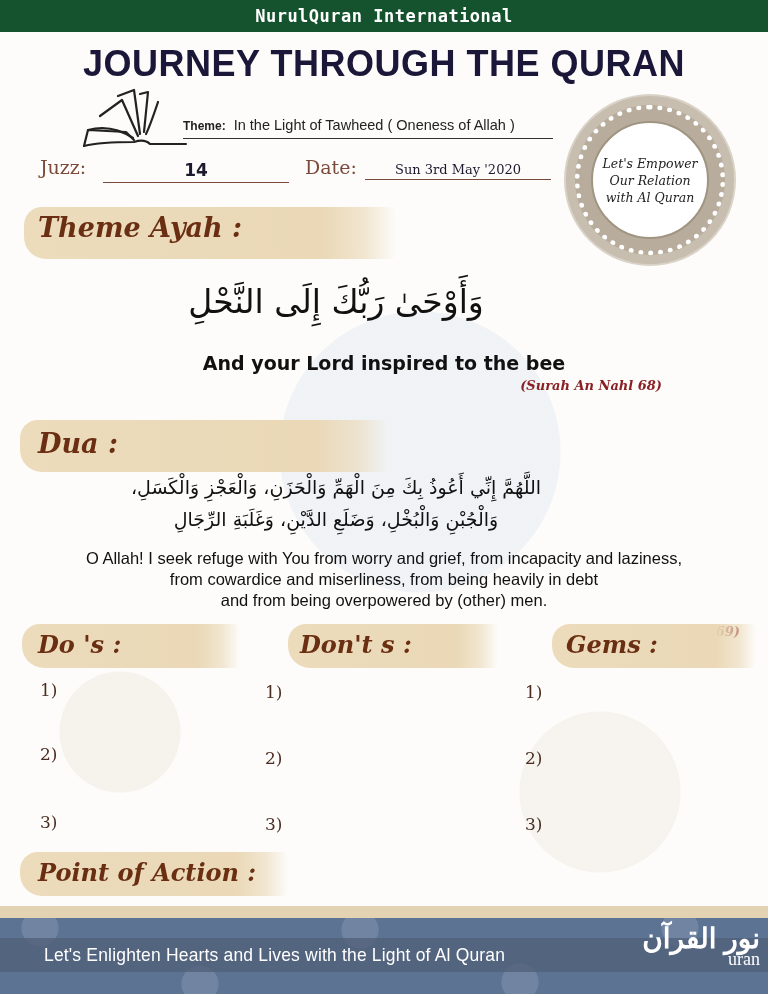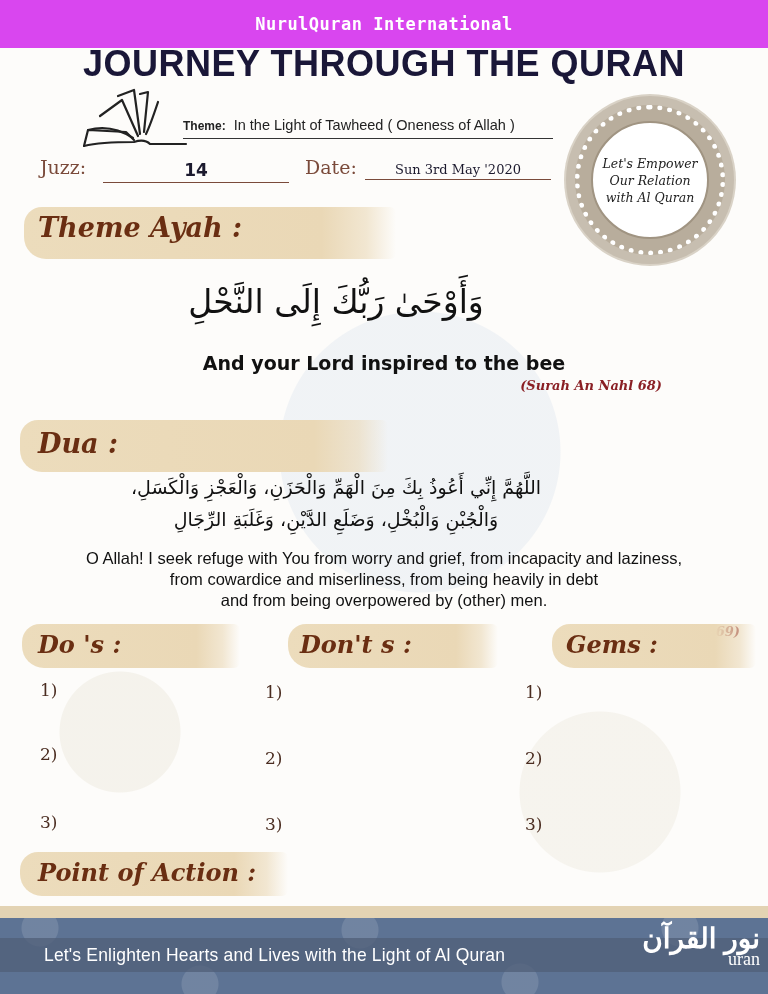--- a/index.html
+++ b/index.html
@@ -13,22 +13,22 @@
   
   .bg-pattern {
     position: absolute; left: 0; top: 32px; width: 768px; height: 874px;
     background:
       radial-gradient(circle at 120px 700px, rgba(230,225,210,0.35) 0 60px, transparent 61px),
       radial-gradient(circle at 600px 760px, rgba(230,225,210,0.3) 0 80px, transparent 81px),
       radial-gradient(circle at 420px 420px, rgba(225,232,240,0.45) 0 140px, transparent 141px);
     pointer-events: none;
   }
   .top-bar {
-    position: absolute; left: 0; top: 0; width: 768px; height: 48px;
-    background: #d946ef;
+    position: absolute; left: 0; top: 0; width: 768px; height: 32px;
+    background: #14532d;
     display: flex; align-items: center; justify-content: center;
   }
   .top-bar span {
     color: #ffffff; font-family: "DejaVu Sans Mono", monospace; font-size: 17px; font-weight: bold;
     letter-spacing: 0.5px;
   }
   .main-title {
     position: absolute; left: 0; top: 42px; width: 768px; text-align: center;
     font-family: "Liberation Sans", sans-serif; font-weight: bold; font-size: 36px;
     color: #1a1738; letter-spacing: 0.5px;

